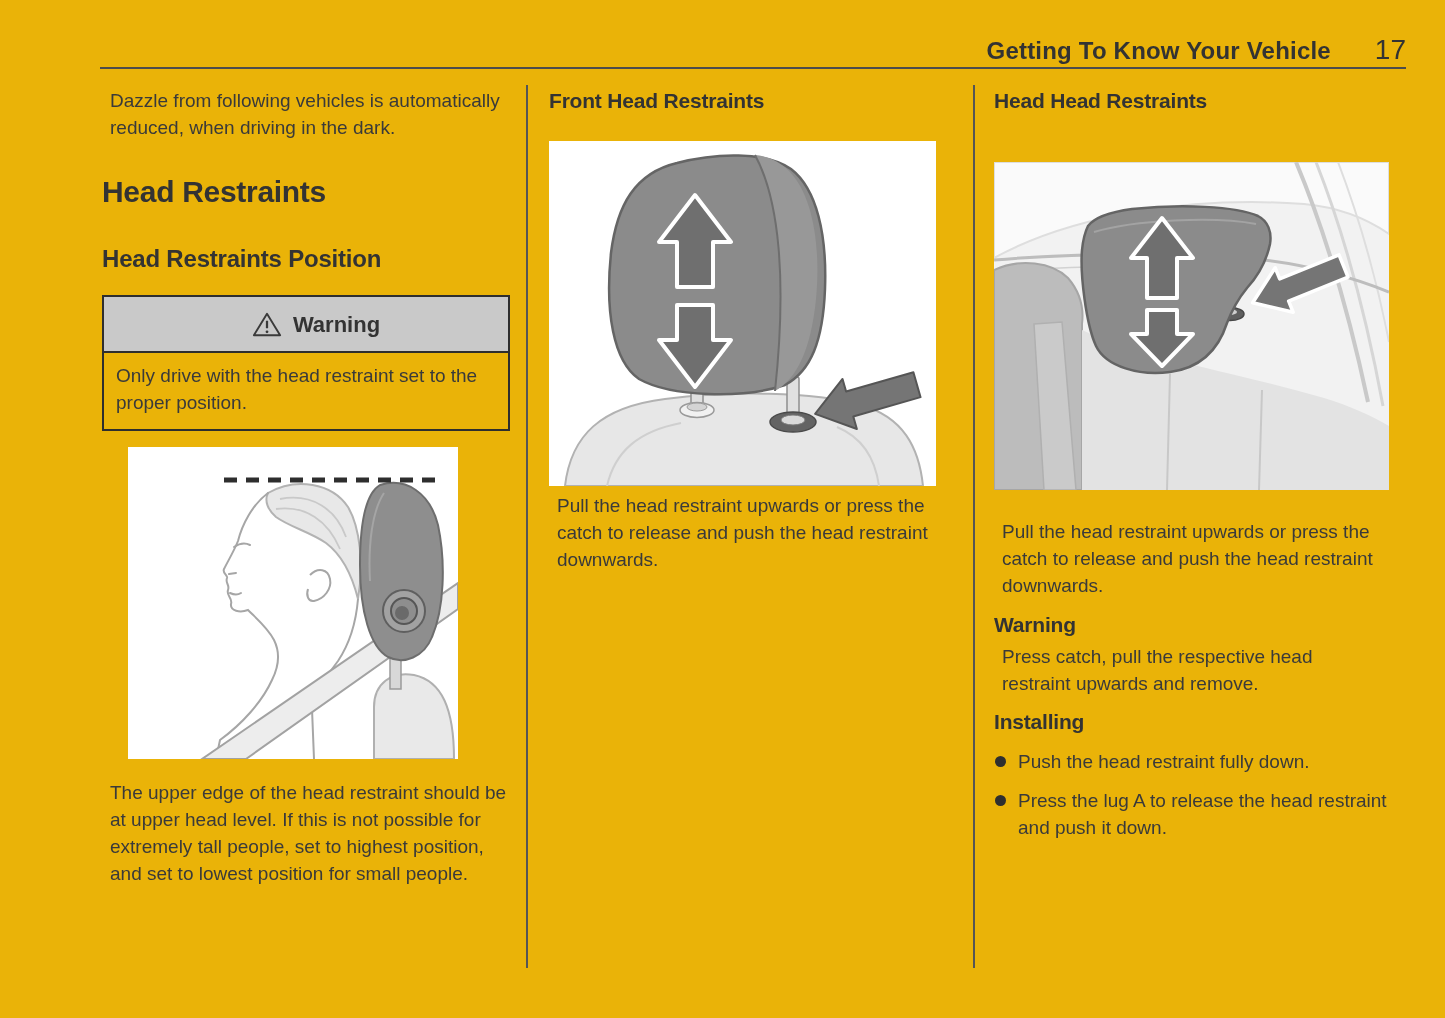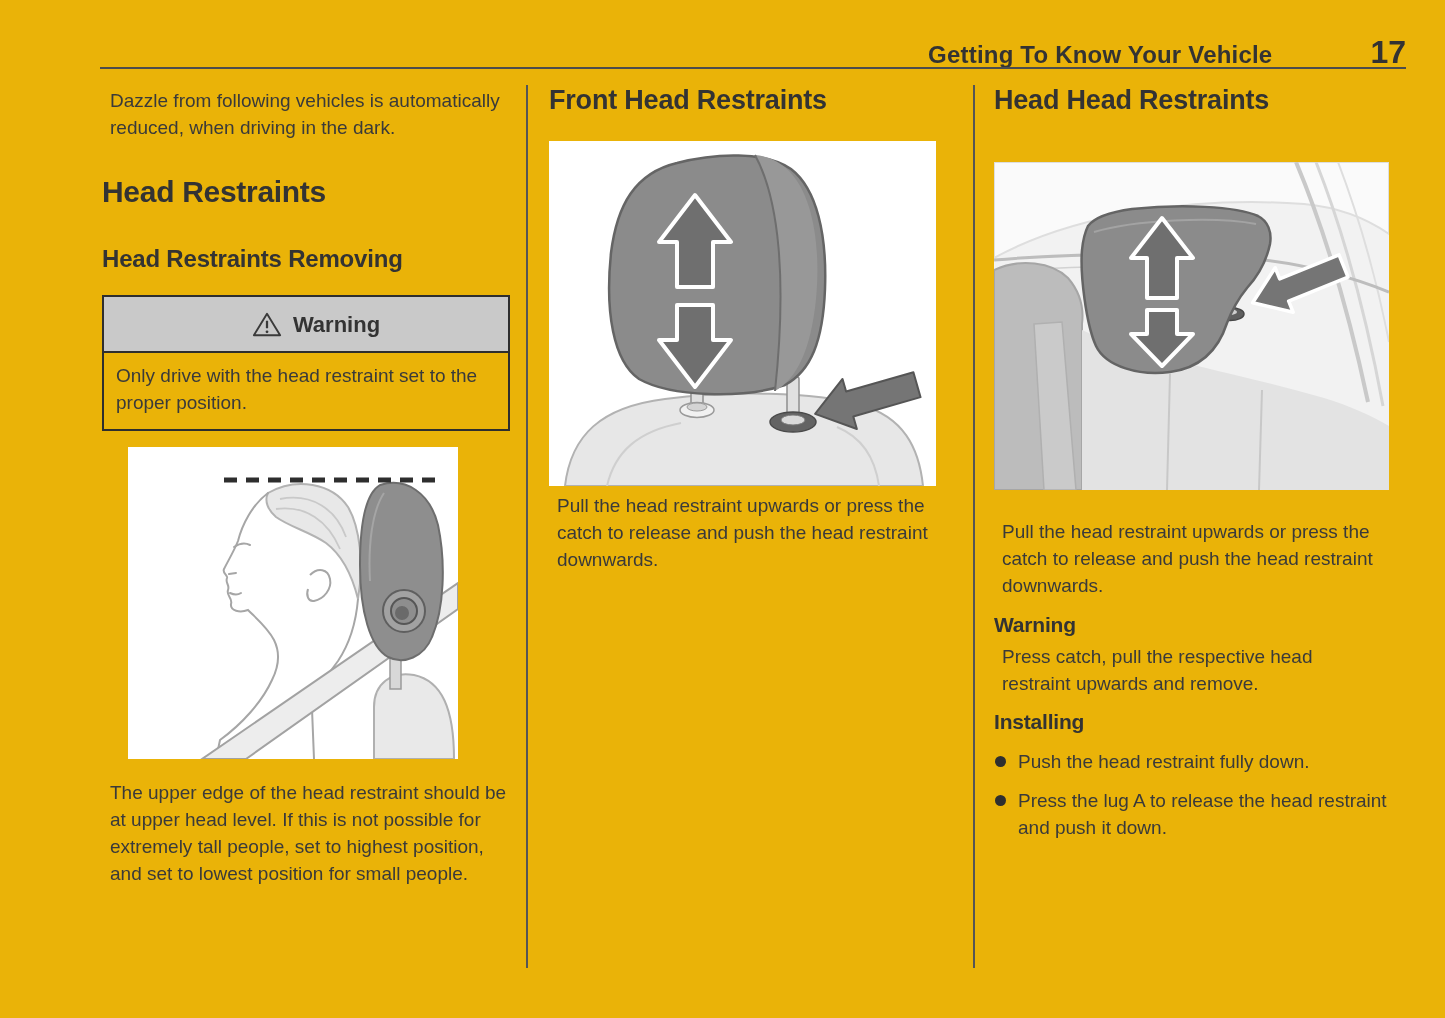--- a/index.html
+++ b/index.html
@@ -6,35 +6,35 @@
   html,body { background:#ffffff; }
   .page {
     position:relative; width:1445px; height:1018px; background:#eab308;
     font-family:"Liberation Sans","DejaVu Sans",sans-serif;
     color:#3a3a3a; overflow:hidden;
   }
   
   .header { position:absolute; left:102px; top:34px; width:1304px;
             display:flex; justify-content:flex-end; align-items:baseline; }
   .header .title { font-size:24px; font-weight:700; color:#333; letter-spacing:0.2px; }
-  .header .page-num { font-size:32px; font-weight:700; color:#333; margin-left:98px; }
+  .header .page-num { font-size:28px; font-weight:400; color:#333; margin-left:44px; }
   .rule { position:absolute; left:100px; top:67px; width:1306px; height:2px; background:#4c4c4c; }
   .divider { position:absolute; top:85px; height:883px; width:2px; background:#555; }
   .divider.d1 { left:526px; }
   .divider.d2 { left:973px; }
   
   .col { position:absolute; top:85px; font-size:19px; line-height:27px; }
   .col1 { left:102px; width:408px; }
   .col2 { left:549px; width:388px; }
   .col3 { left:994px; width:412px; }
   p { margin:8px; }
   .intro { width:400px; margin-top:2px; }
   h1.doc-h1 { font-size:30px; font-weight:700; color:#333; margin-top:37px; letter-spacing:-0.3px; }
   h2.doc-h2 { font-size:24px; font-weight:700; color:#333; margin-top:40px; letter-spacing:-0.2px; }
-  h3.col-title { font-size:27px; font-weight:700; color:#333; margin-top:2px; letter-spacing:-0.2px; }
+  h3.col-title { font-size:21px; font-weight:700; color:#333; margin-top:2px; letter-spacing:-0.2px; }
   h4.sub-h { font-size:21px; font-weight:700; color:#333; letter-spacing:-0.2px; }
   
   .warning-box { margin-top:23px; border:2px solid #2e2e2e; }
   .warning-head { background:#c9c9c9; border-bottom:2px solid #2e2e2e; height:56px;
                   display:flex; align-items:center; justify-content:center; gap:11px;
                   font-size:22px; font-weight:700; color:#333;padding-left:20px; }
   .warning-body { padding:9px 24px 13px 12px; font-size:19px; line-height:27px; }
   .warn-icon { display:inline-flex; }
   
   .fig { display:block; }
@@ -63,21 +63,21 @@
     <span class="title">Getting To Know Your Vehicle</span>
     <span class="page-num">17</span>
   </div>
   <div class="rule"></div>
   <div class="divider d1"></div>
   <div class="divider d2"></div>
 
   <div class="col col1">
     <p class="intro">Dazzle from following vehicles is automatically reduced, when driving in the dark.</p>
     <h1 class="doc-h1">Head Restraints</h1>
-    <h2 class="doc-h2">Head Restraints Removing</h2>
+    <h2 class="doc-h2">Head Restraints Position</h2>
 
     <div class="warning-box">
       <div class="warning-head">
         <span class="warn-icon">
           <svg width="30" height="27" viewBox="0 0 32 28">
             <path d="M16 2.5 L30 25.5 L2 25.5 Z" fill="none" stroke="#3a3a3a" stroke-width="2" stroke-linejoin="round"></path>
             <line x1="16" y1="10" x2="16" y2="18" stroke="#3a3a3a" stroke-width="2.4"></line>
             <circle cx="16" cy="21.8" r="1.5" fill="#3a3a3a"></circle>
           </svg>
         </span>

